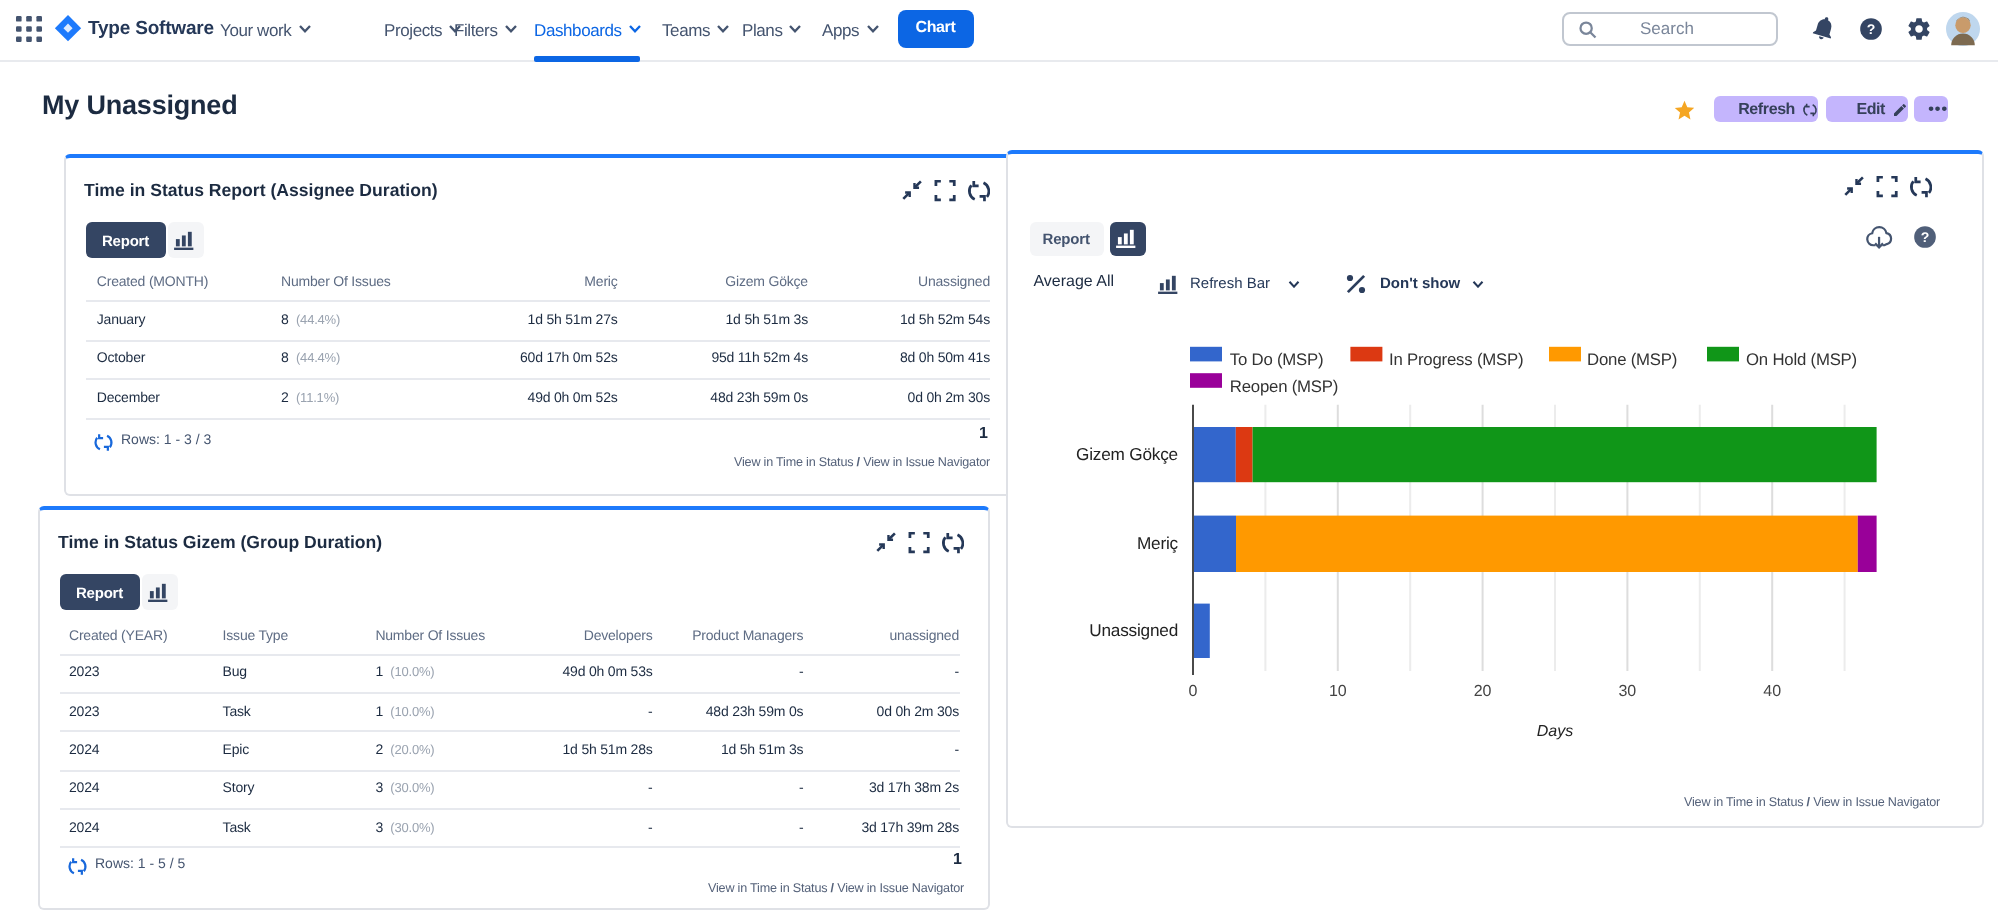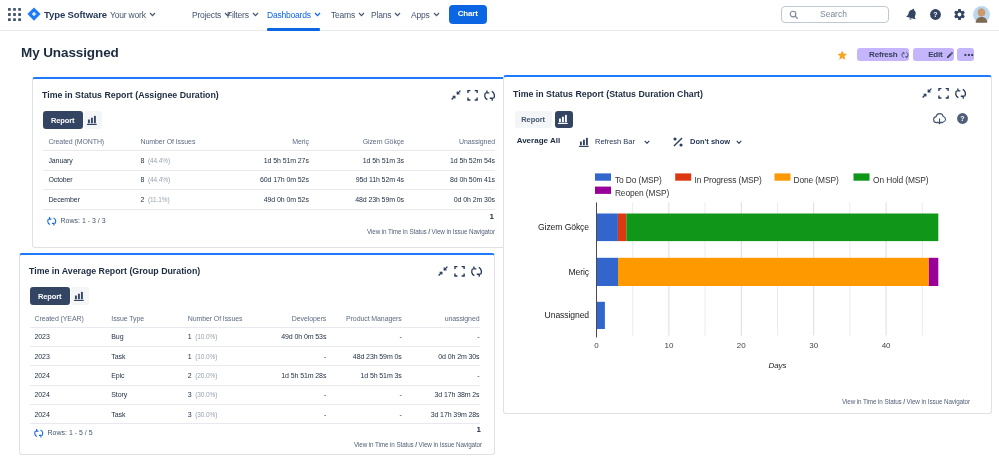--- a/index.html
+++ b/index.html
@@ -198,21 +198,21 @@
         <path d="M7.5 20.5 A 9.5 9.5 0 0 1 4 6 M6.5 1.5 v5 h5"></path>
         <path d="M16.5 3.5 a 9.5 9.5 0 0 1 3.5 14.5 M17.5 22.5 v-5 h-5"></path>
       </svg>
     Rows: 1 - 3 / 3
   </div>
   <div class="pone" style="right:13px;top:133px;">1</div>
   <div class="plinks" style="right:12px;top:148.5px;">View in Time in Status <b>/</b> View in Issue Navigator</div>
 </div>
 
 <div class="panel" id="p2">
-  <div class="ptitle" style="top:11px">Time in Average Report (Group Duration)</div>
+  <div class="ptitle" style="top:11px">Time in Status Gizem (Group Duration)</div>
   <svg class="picons" style="left:418px" width="44" height="11" viewBox="0 0 48 12" fill="none" stroke="#253858" stroke-width="1.4">
     <path d="M10.3 0.7 L6.9 4.1"></path>
       <path d="M6.8 1.7 v2.5 h2.5" stroke-width="1.3"></path>
     <path d="M0.7 10.3 L4.1 6.9"></path>
       <path d="M4.2 9.3 v-2.5 h-2.5" stroke-width="1.3"></path>
     <path d="M18.5 3.3 V0.6 H21.2 M25.8 0.6 H28.5 V3.3 M28.5 8.2 V10.9 H25.8 M21.2 10.9 H18.5 V8.2" stroke-width="1.5"></path>
     <g transform="translate(35.7,-0.3) scale(0.53)" stroke-width="2.8">
       <path d="M7.5 20.5 A 9.5 9.5 0 0 1 4 6 M6.5 1.5 v5 h5"></path>
         <path d="M16.5 3.5 a 9.5 9.5 0 0 1 3.5 14.5 M17.5 22.5 v-5 h-5"></path>
     </g>
@@ -295,21 +295,20 @@
         <path d="M7.5 20.5 A 9.5 9.5 0 0 1 4 6 M6.5 1.5 v5 h5"></path>
         <path d="M16.5 3.5 a 9.5 9.5 0 0 1 3.5 14.5 M17.5 22.5 v-5 h-5"></path>
       </svg>
     Rows: 1 - 5 / 5
   </div>
   <div class="pone" style="right:13px;top:170px;">1</div>
   <div class="plinks" style="right:12px;top:185.5px;">View in Time in Status <b>/</b> View in Issue Navigator</div>
 </div>
 
 <div class="panel" id="p3">
-  <div class="ptitle" style="top:12.2px">Time in Status Report (Status Duration Chart)</div>
   <svg class="picons" style="left:418px" width="44" height="11" viewBox="0 0 48 12" fill="none" stroke="#253858" stroke-width="1.4">
     <path d="M10.3 0.7 L6.9 4.1"></path>
       <path d="M6.8 1.7 v2.5 h2.5" stroke-width="1.3"></path>
     <path d="M0.7 10.3 L4.1 6.9"></path>
       <path d="M4.2 9.3 v-2.5 h-2.5" stroke-width="1.3"></path>
     <path d="M18.5 3.3 V0.6 H21.2 M25.8 0.6 H28.5 V3.3 M28.5 8.2 V10.9 H25.8 M21.2 10.9 H18.5 V8.2" stroke-width="1.5"></path>
     <g transform="translate(35.7,-0.3) scale(0.53)" stroke-width="2.8">
       <path d="M7.5 20.5 A 9.5 9.5 0 0 1 4 6 M6.5 1.5 v5 h5"></path>
         <path d="M16.5 3.5 a 9.5 9.5 0 0 1 3.5 14.5 M17.5 22.5 v-5 h-5"></path>
     </g>
@@ -329,21 +328,21 @@
   <svg class="abs" style="left:429px;top:36px" width="14" height="12" viewBox="0 0 24 20">
       <path fill="none" stroke="#44546F" stroke-width="1.9" d="M8.2 16.2 H6.2 a5.2 5.2 0 0 1-.9-10.3 6.2 6.2 0 0 1 12.2-.1 4.8 4.8 0 0 1 .3 9.4 l-2 1 H14"></path>
       <path fill="none" stroke="#44546F" stroke-width="1.9" d="M11.2 9 v8.5"></path>
       <path fill="none" stroke="#44546F" stroke-width="1.9" d="M7.8 14.6 l3.4 3.4 3.4-3.4"></path>
     </svg>
   <svg class="abs" style="left:452px;top:35px" width="13" height="13" viewBox="0 0 24 24">
       <circle cx="12" cy="12" r="10" fill="#505F79"></circle>
       <text x="12" y="16.6" text-anchor="middle" font-size="13" font-weight="bold" fill="#fff" font-family="Liberation Sans">?</text>
     </svg>
 
-  <div class="abs" style="left:12.7px;top:59px;font-size:8px;font-weight:700;color:#1C2B41;">Average All</div>
+  <div class="abs" style="left:12.7px;top:59px;font-size:8px;font-weight:400;color:#1C2B41;">Average All</div>
   <svg class="abs" style="left:75px;top:60px" width="11" height="10" viewBox="0 0 12 11">
       <g fill="#344563">
         <rect x="1" y="5" width="2.1" height="4"></rect>
         <rect x="4.3" y="3" width="2.1" height="6"></rect>
         <rect x="7.6" y="1" width="2.1" height="8"></rect>
         <rect x="0" y="9.7" width="10.6" height="1.3"></rect>
       </g>
     </svg>
   <div class="abs" style="left:91px;top:59.5px;font-size:7.5px;font-weight:500;color:#253858;">Refresh Bar</div>
   <svg class="abs" style="left:140px;top:62.5px" width="6" height="4.5" viewBox="0 0 8 6">

